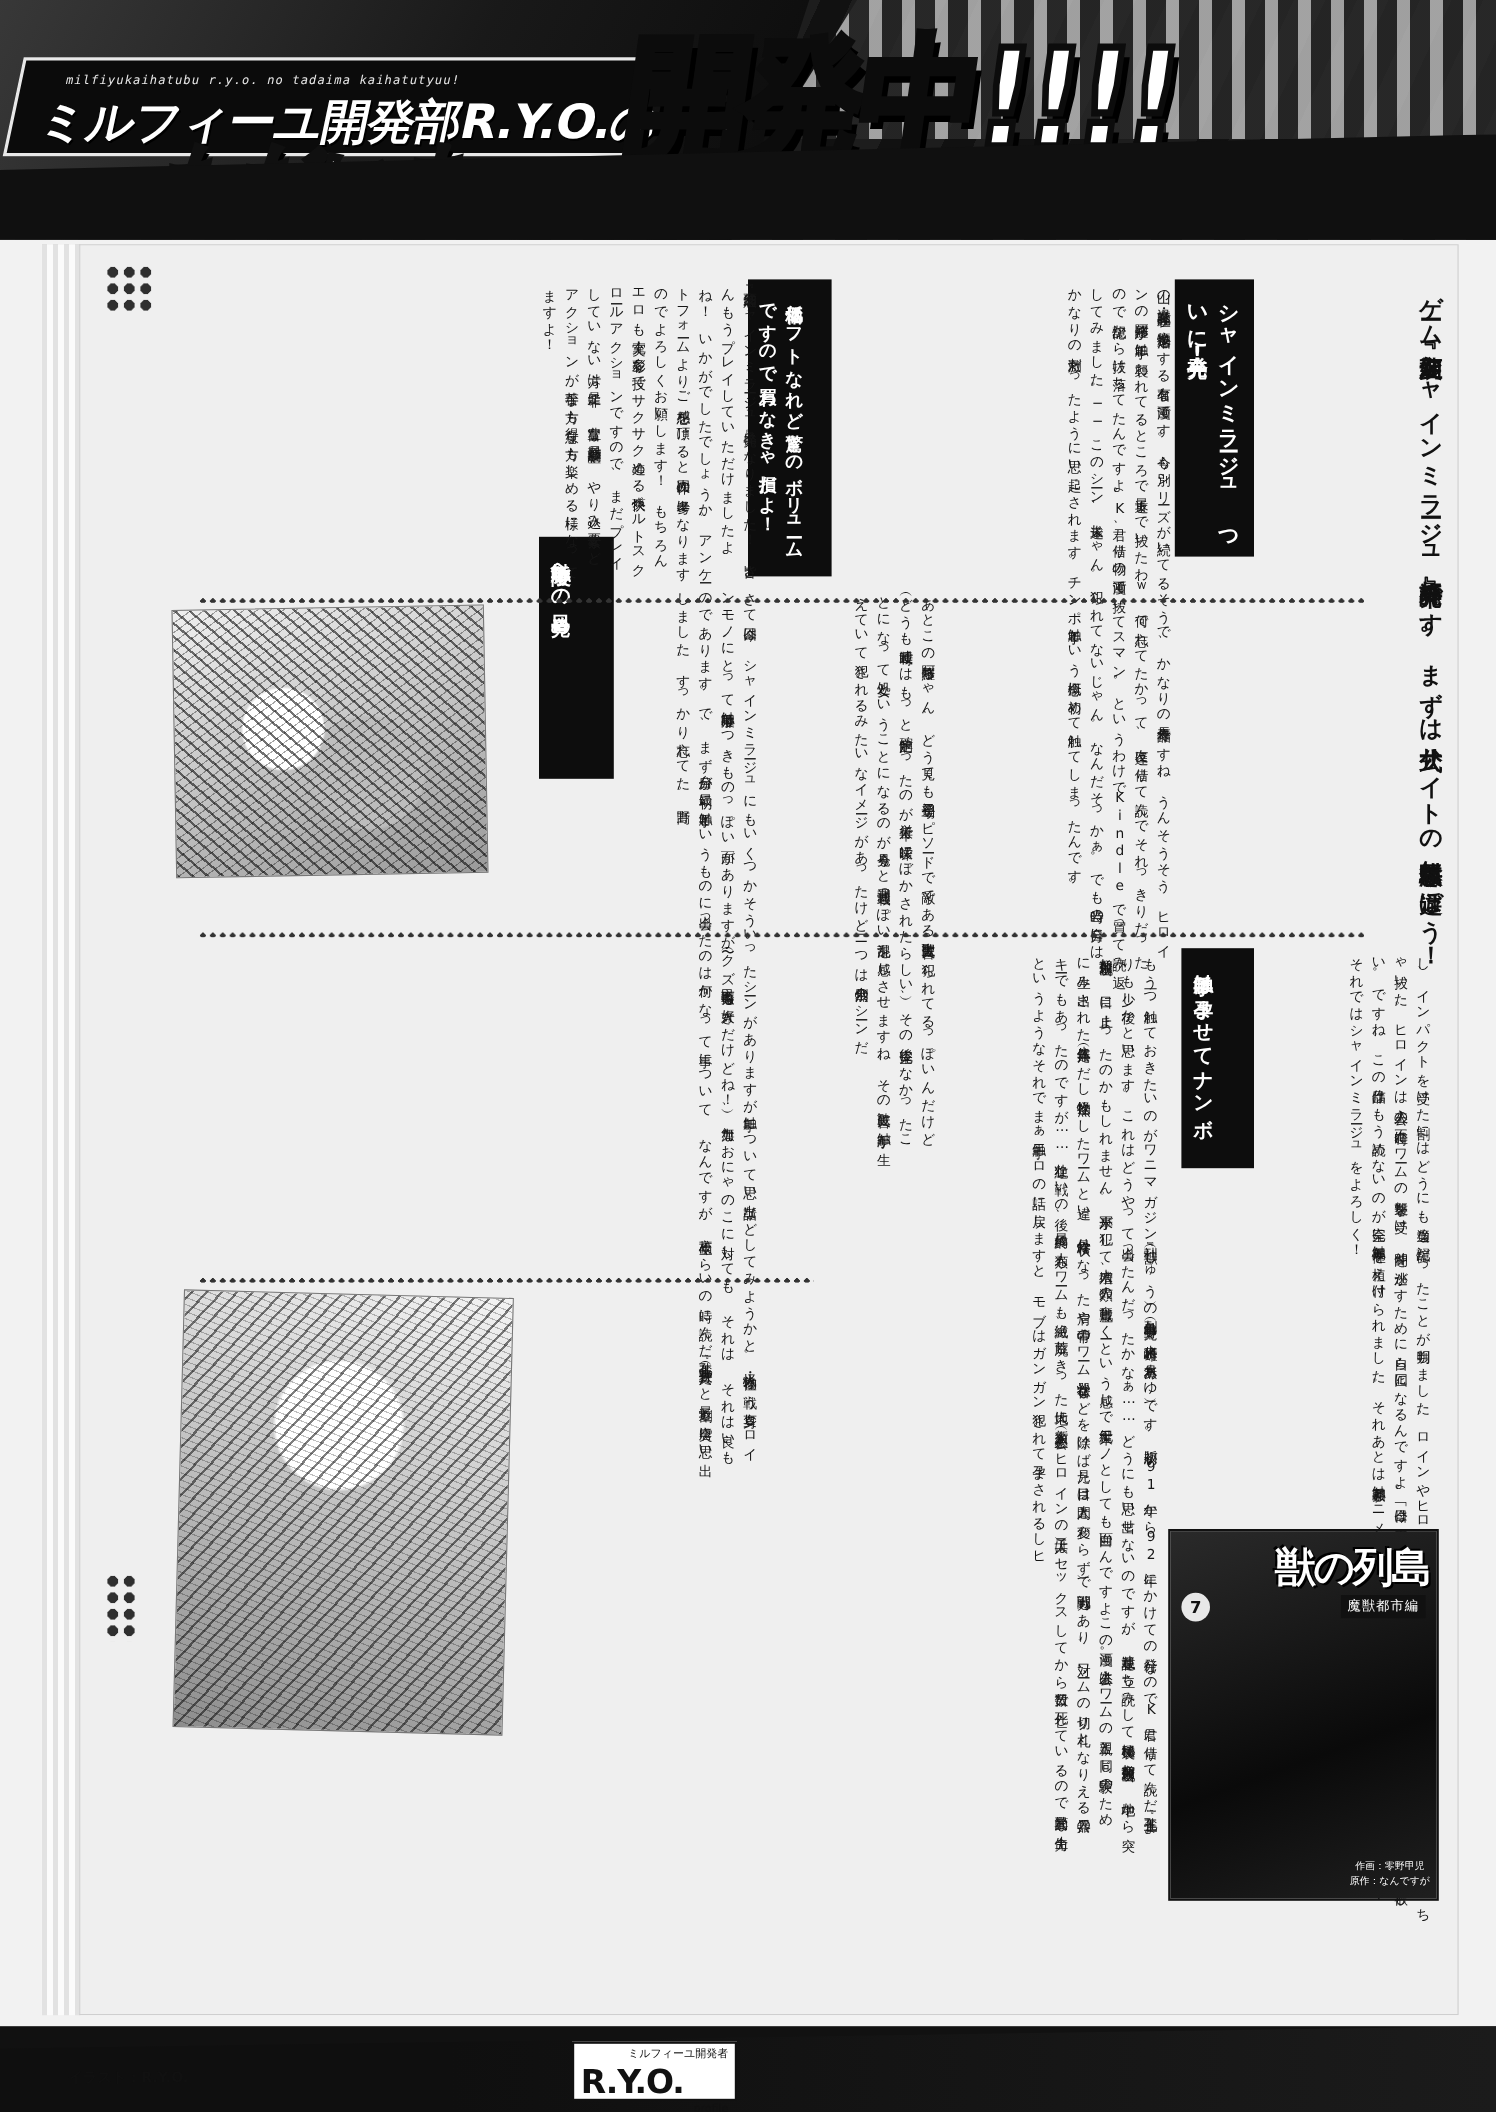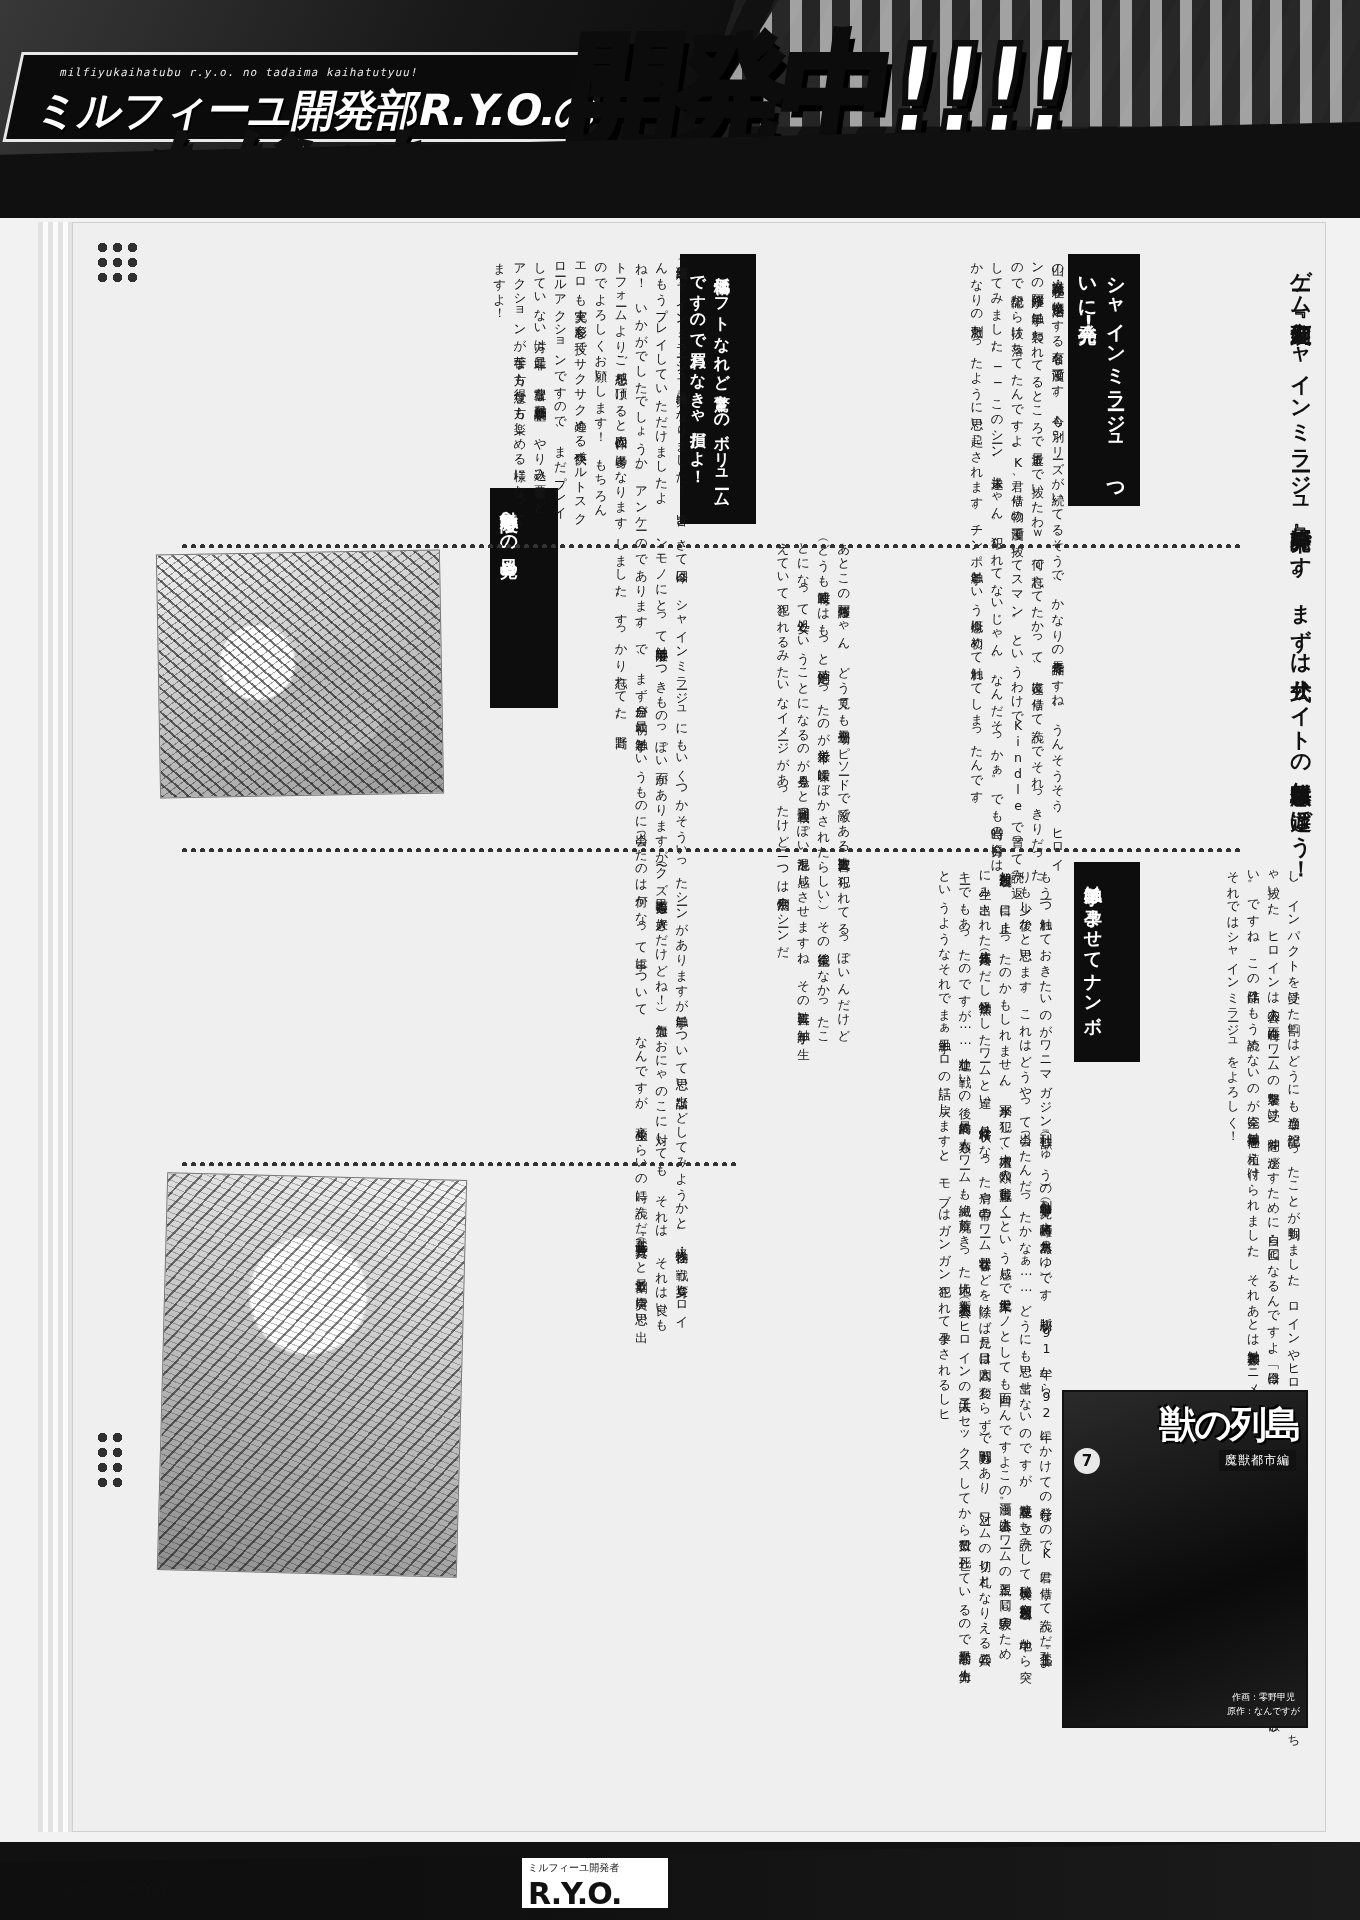--- a/index.html
+++ b/index.html
@@ -207,21 +207,21 @@
     clip-path:polygon(0 26%,1360px 0,1360px 100%,0 100%);
   }
   .illust-credit{
     position:absolute;left:62px;bottom:22px;font-size:13px;color:#111;font-weight:bold;
   }
   .profile-box{
     position:absolute;left:520px;bottom:10px;width:150px;height:54px;
     background:#fff;color:#111;border:2px solid #111;
     font-size:11px;line-height:1.25;padding:4px 6px;box-sizing:border-box;
   }
-  .profile-box .pb-1{font-size:10px;}
+  .profile-box .pb-1{font-size:10px;text-align:right;}
   .profile-box .pb-2{font-size:30px;font-weight:bold;letter-spacing:-1px;}
   .footer-text{
     position:absolute;left:686px;bottom:16px;width:620px;color:#fff;font-size:12.5px;
     line-height:1.55;
   }
 </style>
 </head>
 <body>
 
 <div class="page">

